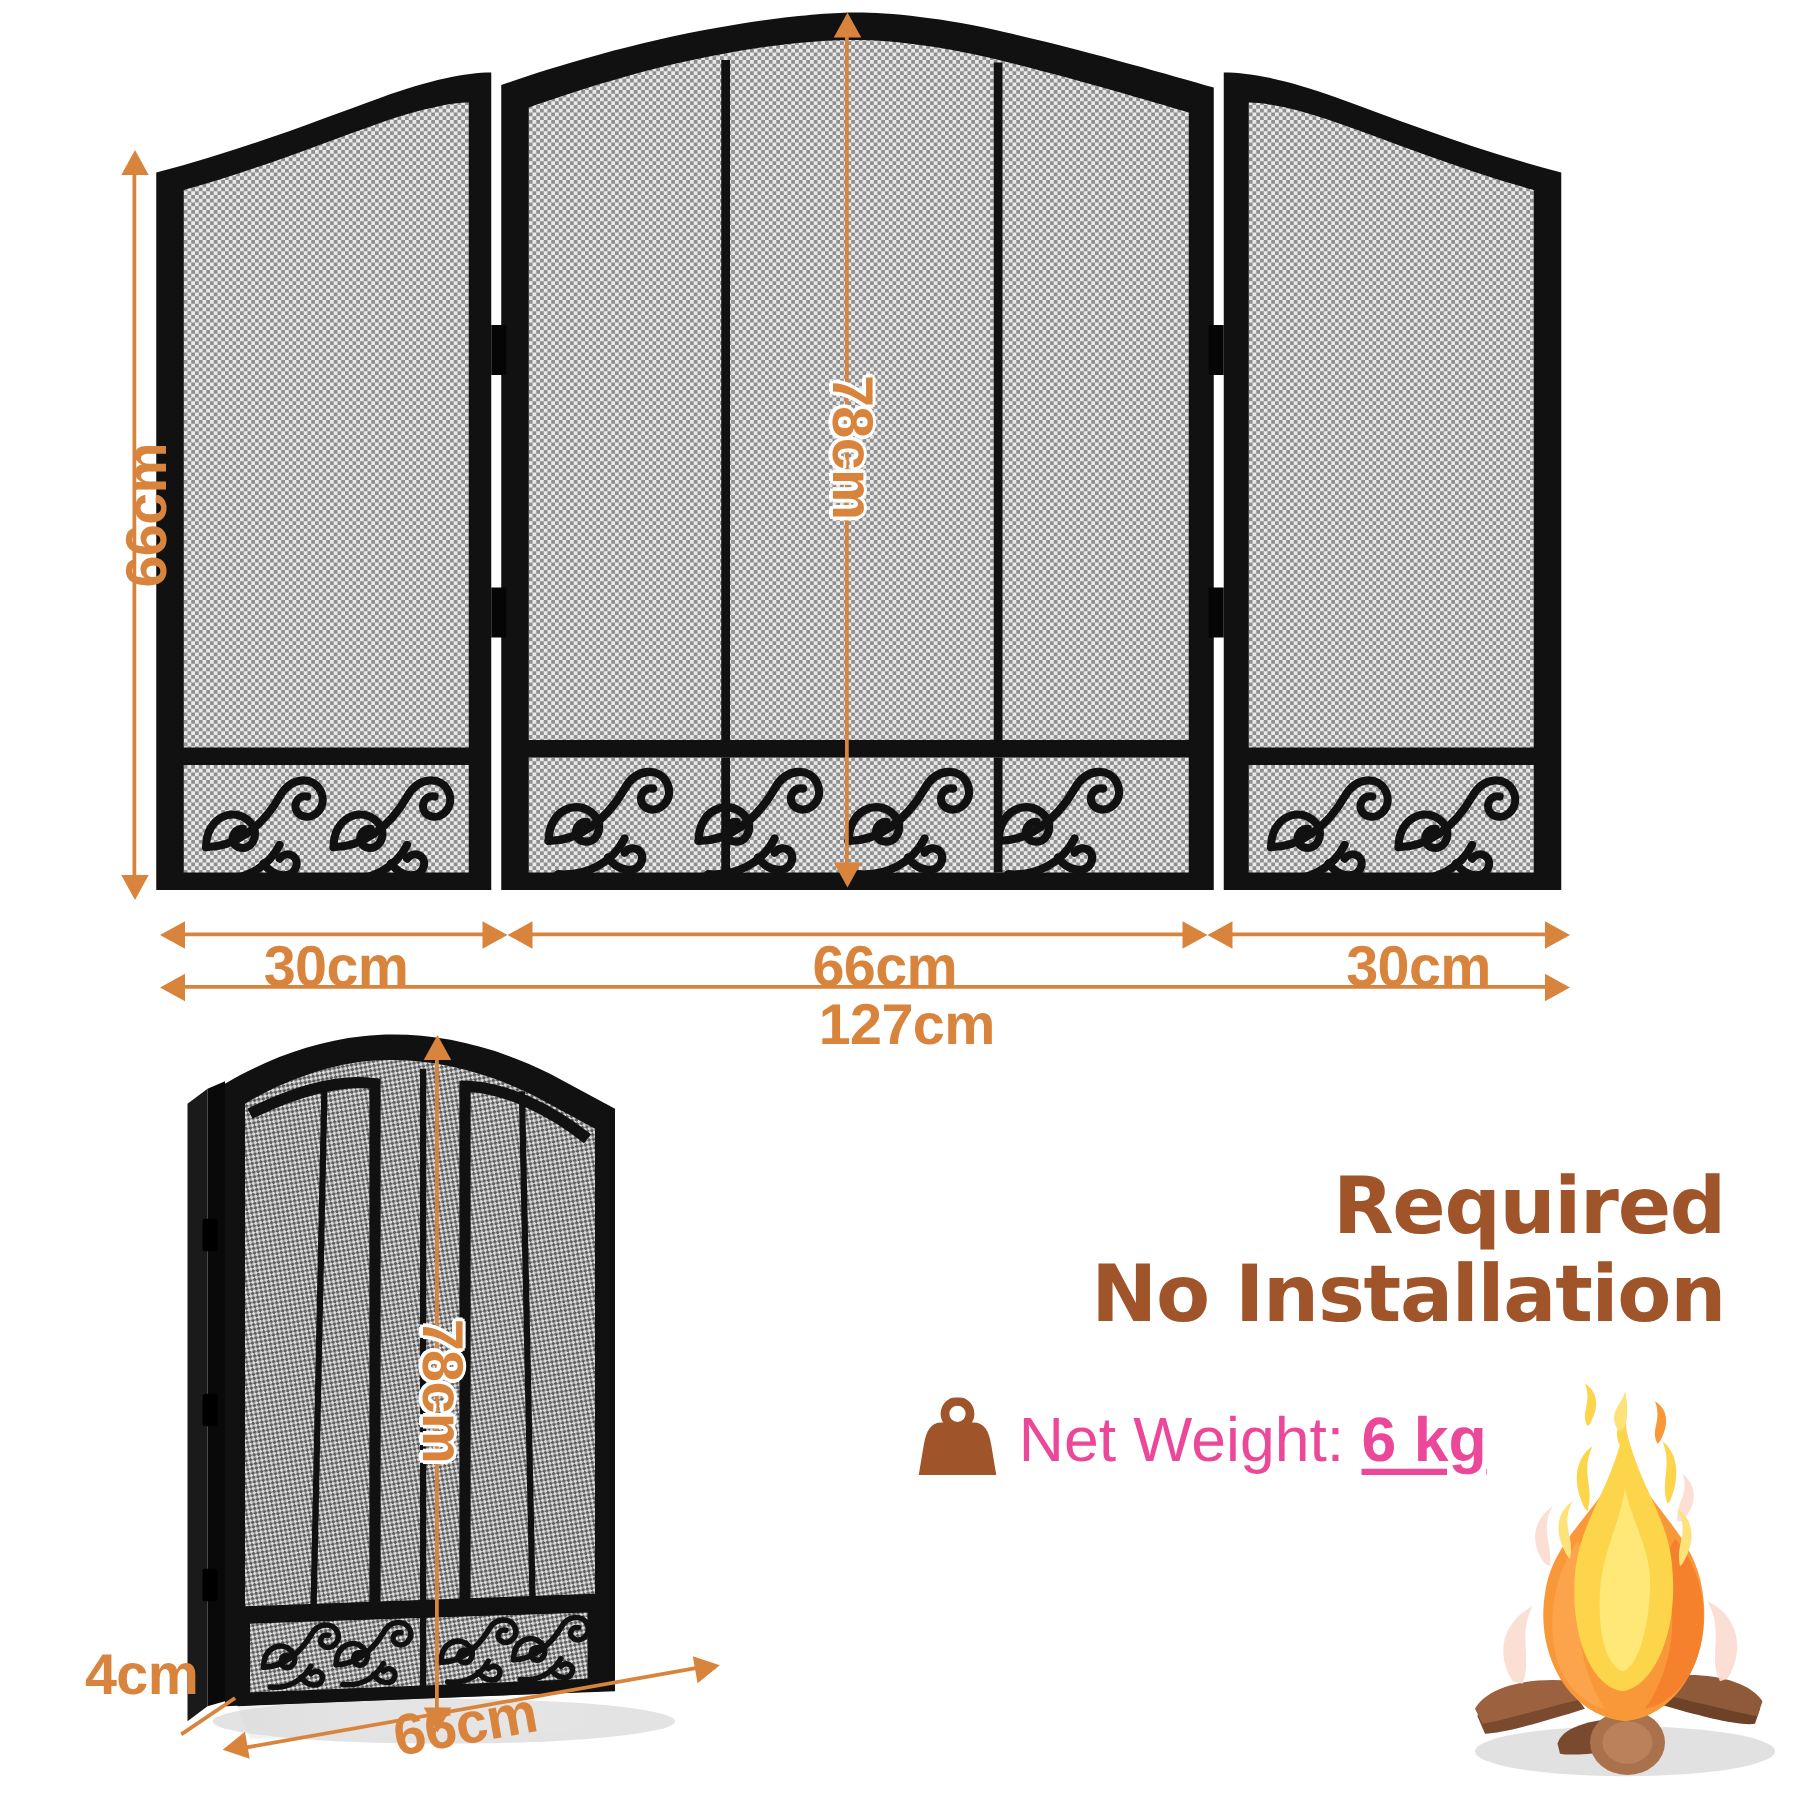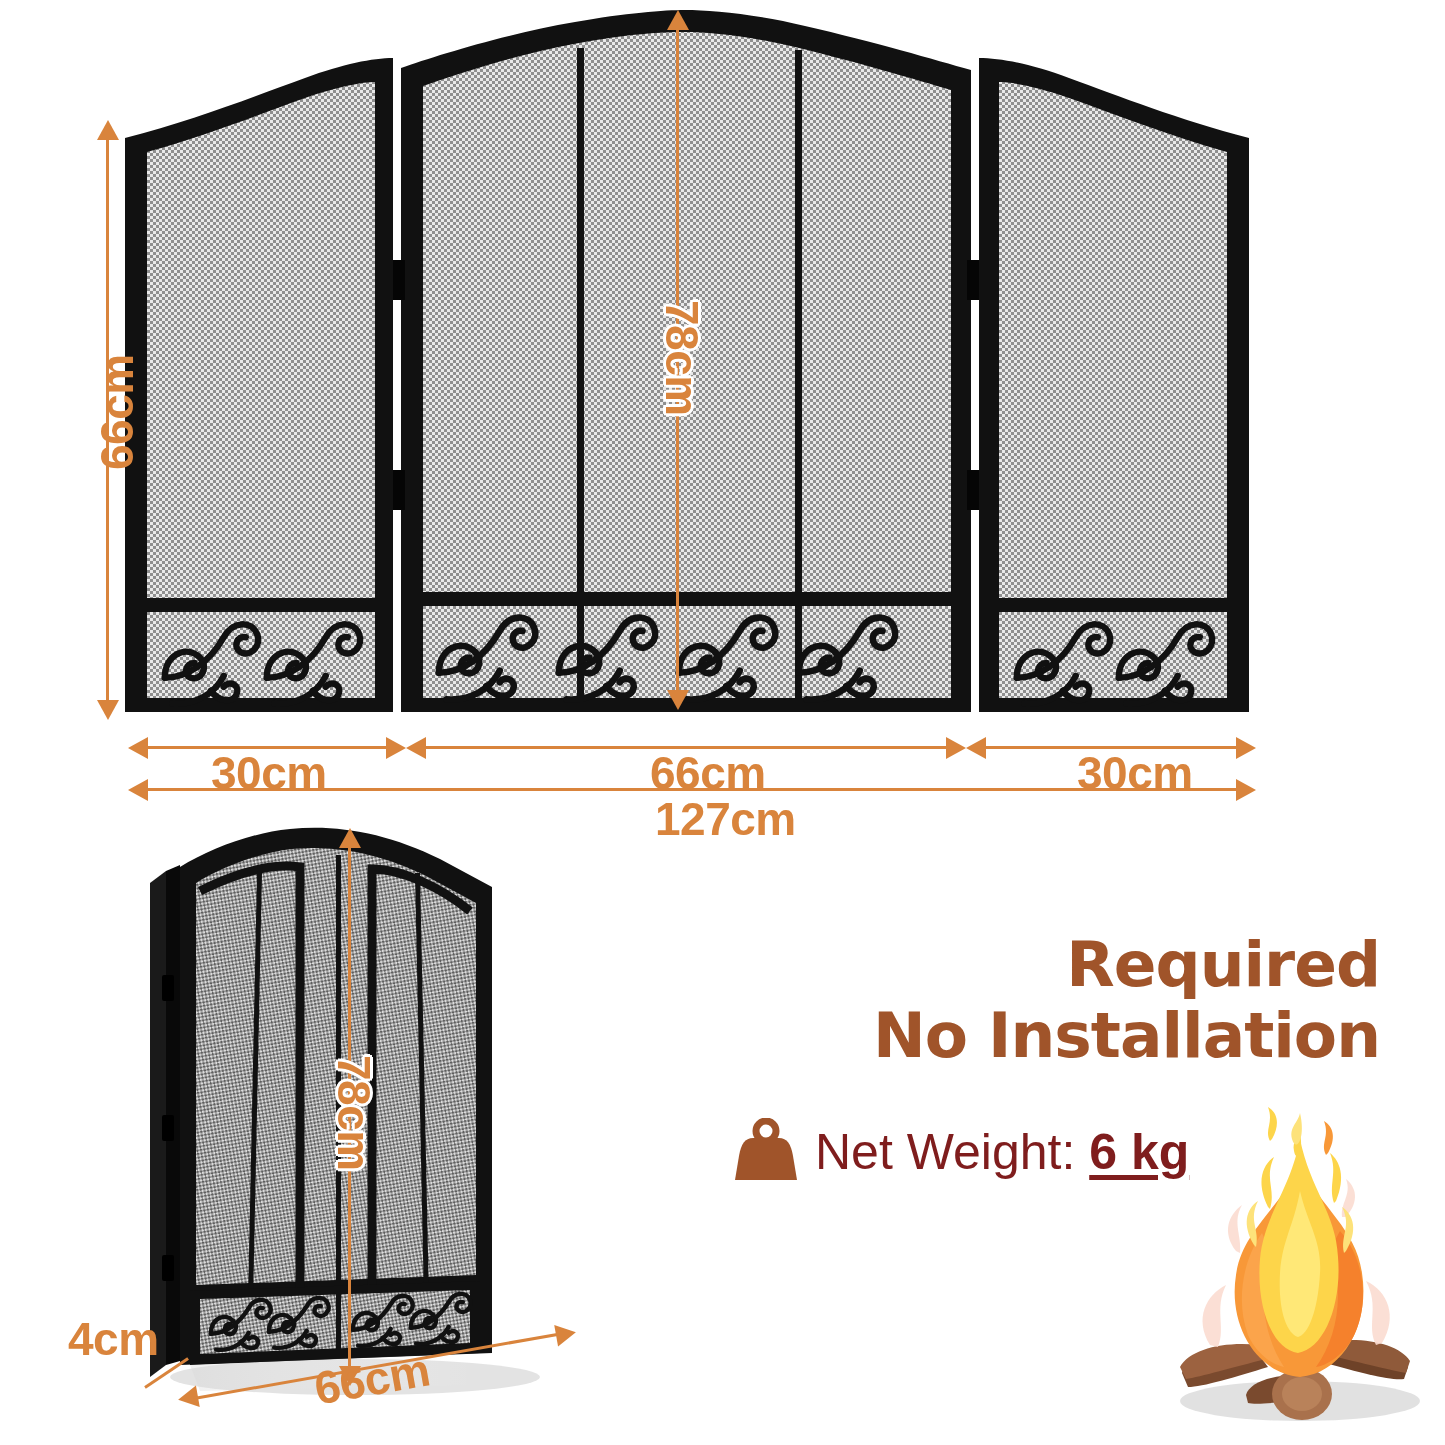--- a/index.html
+++ b/index.html
@@ -47,21 +47,21 @@
     font-size:63px;
     line-height:1.12;
     font-family:"DejaVu Sans","Liberation Sans",sans-serif;
     letter-spacing:-1px;
     text-align:right;
   }
   .weight-row{
     display:flex;align-items:center;gap:16px;
   }
   .weight-txt{
-    color:#7f1d1d;
+    color:#ec4899;
     font-size:50px;
     font-family:"Liberation Sans","DejaVu Sans",sans-serif;
     white-space:nowrap;
   }
   .weight-val{font-weight:bold;text-decoration:underline;text-underline-offset:6px;}
 </style>
 </head>
 <body>
 
 <div class="stage">

